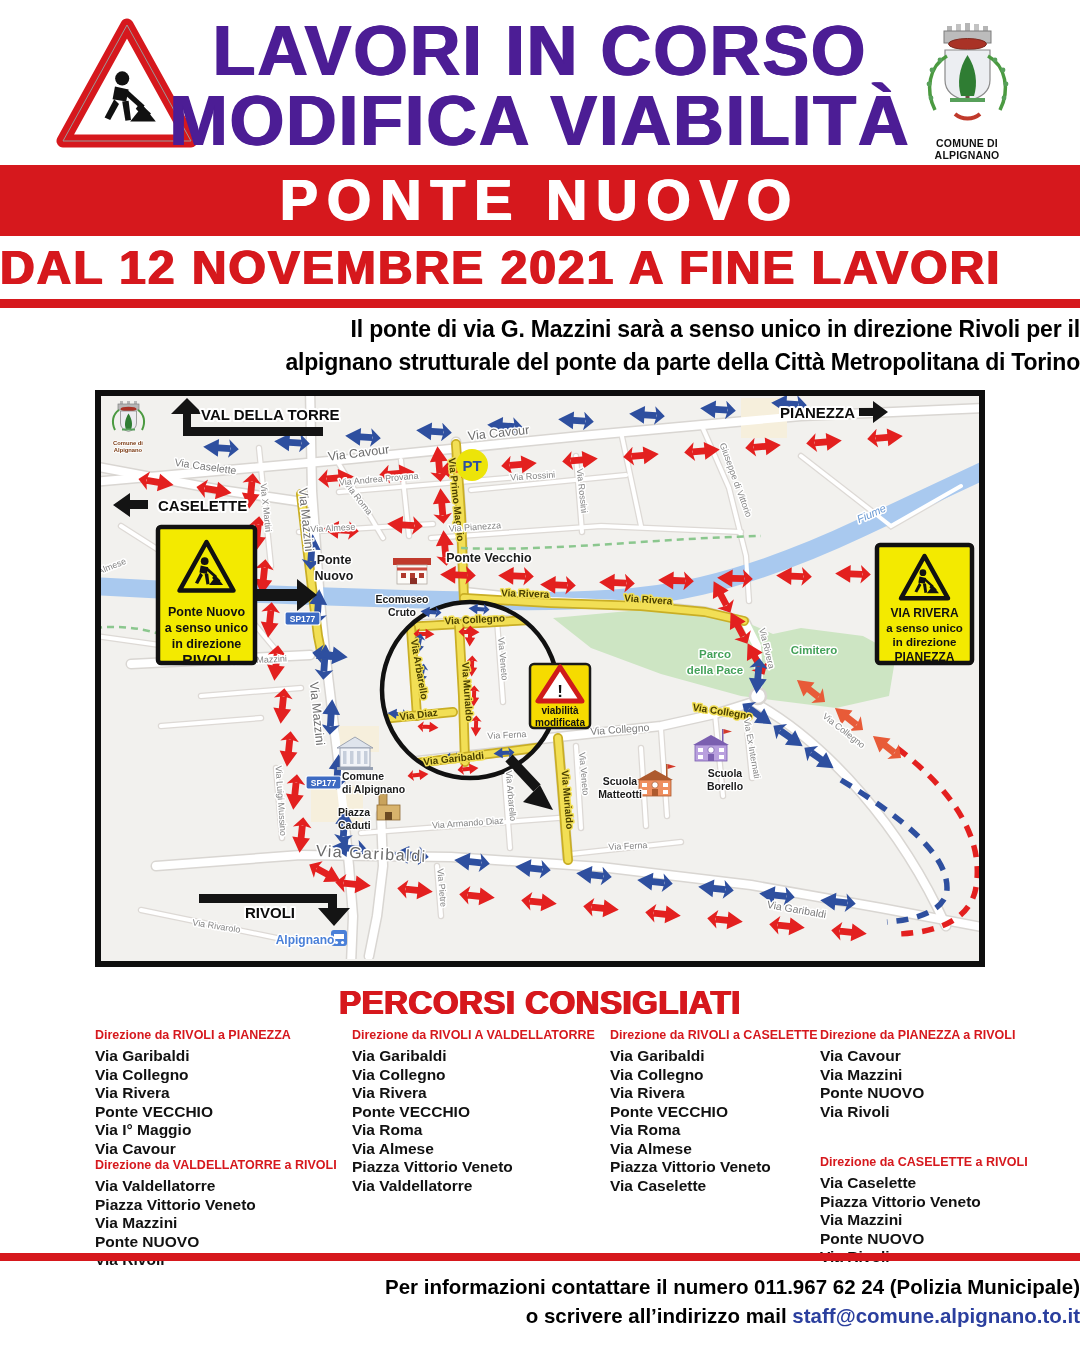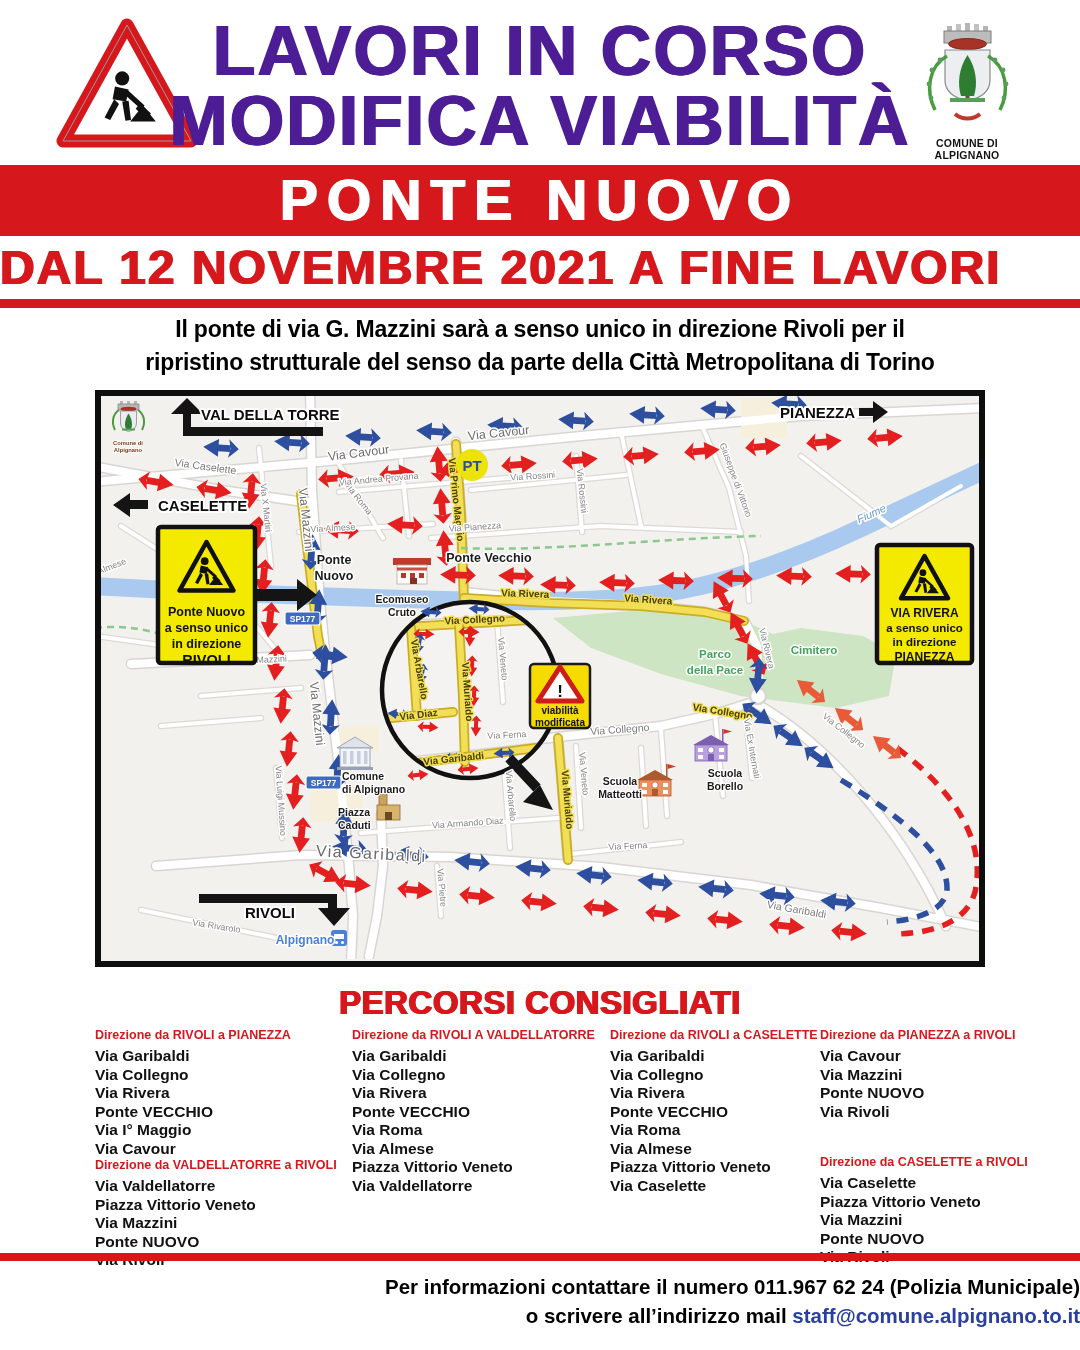--- a/index.html
+++ b/index.html
@@ -9,21 +9,21 @@
   #title{position:absolute;left:0;right:0;top:16px;text-align:center;color:#4c1d95;white-space:nowrap;}
   #title .l{font-size:70px;line-height:70px;font-weight:bold;letter-spacing:2px;}
   #crest{position:absolute;left:903px;top:20px;width:128px;text-align:center;}
   #crest .cname{font-size:10.5px;font-weight:bold;color:#111;margin-top:1px;letter-spacing:.2px;}
   #banner{position:absolute;left:0;top:165px;width:1080px;height:71px;background:#d6181d;text-align:center;}
   #banner span{color:#fff;font-size:57px;line-height:71px;font-weight:bold;letter-spacing:9px;}
   #dateline{position:absolute;left:0;top:239px;width:892px;text-align:center;color:#d6181d;font-size:48px;line-height:58px;font-weight:bold;letter-spacing:2px;white-space:nowrap;}
   .redrule{position:absolute;left:0;width:1080px;background:#d6181d;}
   #rule1{top:299px;height:9px;}
   #rule2{top:1253px;height:8px;}
-  #desc{position:absolute;left:0;top:313px;width:1080px;text-align:center;color:#000;font-size:23px;font-weight:bold;line-height:33px;letter-spacing:-.2px;}
+  #desc{position:absolute;left:0;top:313px;width:1080px;text-align:right;color:#000;font-size:23px;font-weight:bold;line-height:33px;letter-spacing:-.2px;}
   #map{position:absolute;left:95px;top:390px;width:890px;height:577px;border:6px solid #0e0e0e;box-sizing:border-box;background:#f2f1ee;}
   #map svg{display:block;width:878px;height:563px;}
   #ptitle{position:absolute;left:0;top:984px;width:1080px;text-align:center;color:#d6181d;font-size:33px;font-weight:bold;letter-spacing:.5px;}
   .pcol{position:absolute;top:1028px;}
   #pcol1{left:95px;width:250px;} #pcol2{left:352px;width:252px;} #pcol3{left:610px;width:212px;} #pcol4{left:820px;width:245px;}
   .pblock h4{margin:0 0 5px 0;color:#d6181d;font-size:12.5px;font-weight:bold;}
   .pblock .it{color:#111;font-size:15.5px;font-weight:bold;line-height:18.5px;}
   #pcol1 .pblock+.pblock{margin-top:0;}
   #pcol4 .pblock+.pblock{margin-top:34px;}
   #footer{position:absolute;left:0;top:1272px;width:1080px;text-align:right;color:#000;font-size:20.5px;font-weight:bold;line-height:29px;}
@@ -125,21 +125,21 @@
 
 <div id="banner">
   <span class="fat">PONTE NUOVO</span>
 </div>
 
 <div id="dateline" class="fat">DAL 12 NOVEMBRE 2021 A FINE LAVORI</div>
 <div id="rule1" class="redrule"></div>
 
 <div id="desc">
   <div>Il ponte di via G. Mazzini sarà a senso unico in direzione Rivoli per il</div>
-  <div>ripristino strutturale del senso da parte della Città Metropolitana di Torino</div>
+  <div>alpignano strutturale del ponte da parte della Città Metropolitana di Torino</div>
 </div>
 
 <div id="map">
   <svg id="mapsvg" viewBox="0 0 878 563">
       <rect x="-2" y="-2" width="882" height="567" fill="#f2f1ee"></rect>
       <g>
         <path d="M-8,86 L250,63 L480,40 L700,20 L886,12" class="rc"></path>
         <path d="M-8,70 L120,94 L209,107" class="rc"></path>
         <path d="M209,-8 L211,95 L215,150 L219,205 L224,255 L230,305 L236,355 L243,420 L248,470 L252,520 L250,568" class="rc"></path>
         <path d="M355,46 L360,120 L363,196" class="rc"></path>

